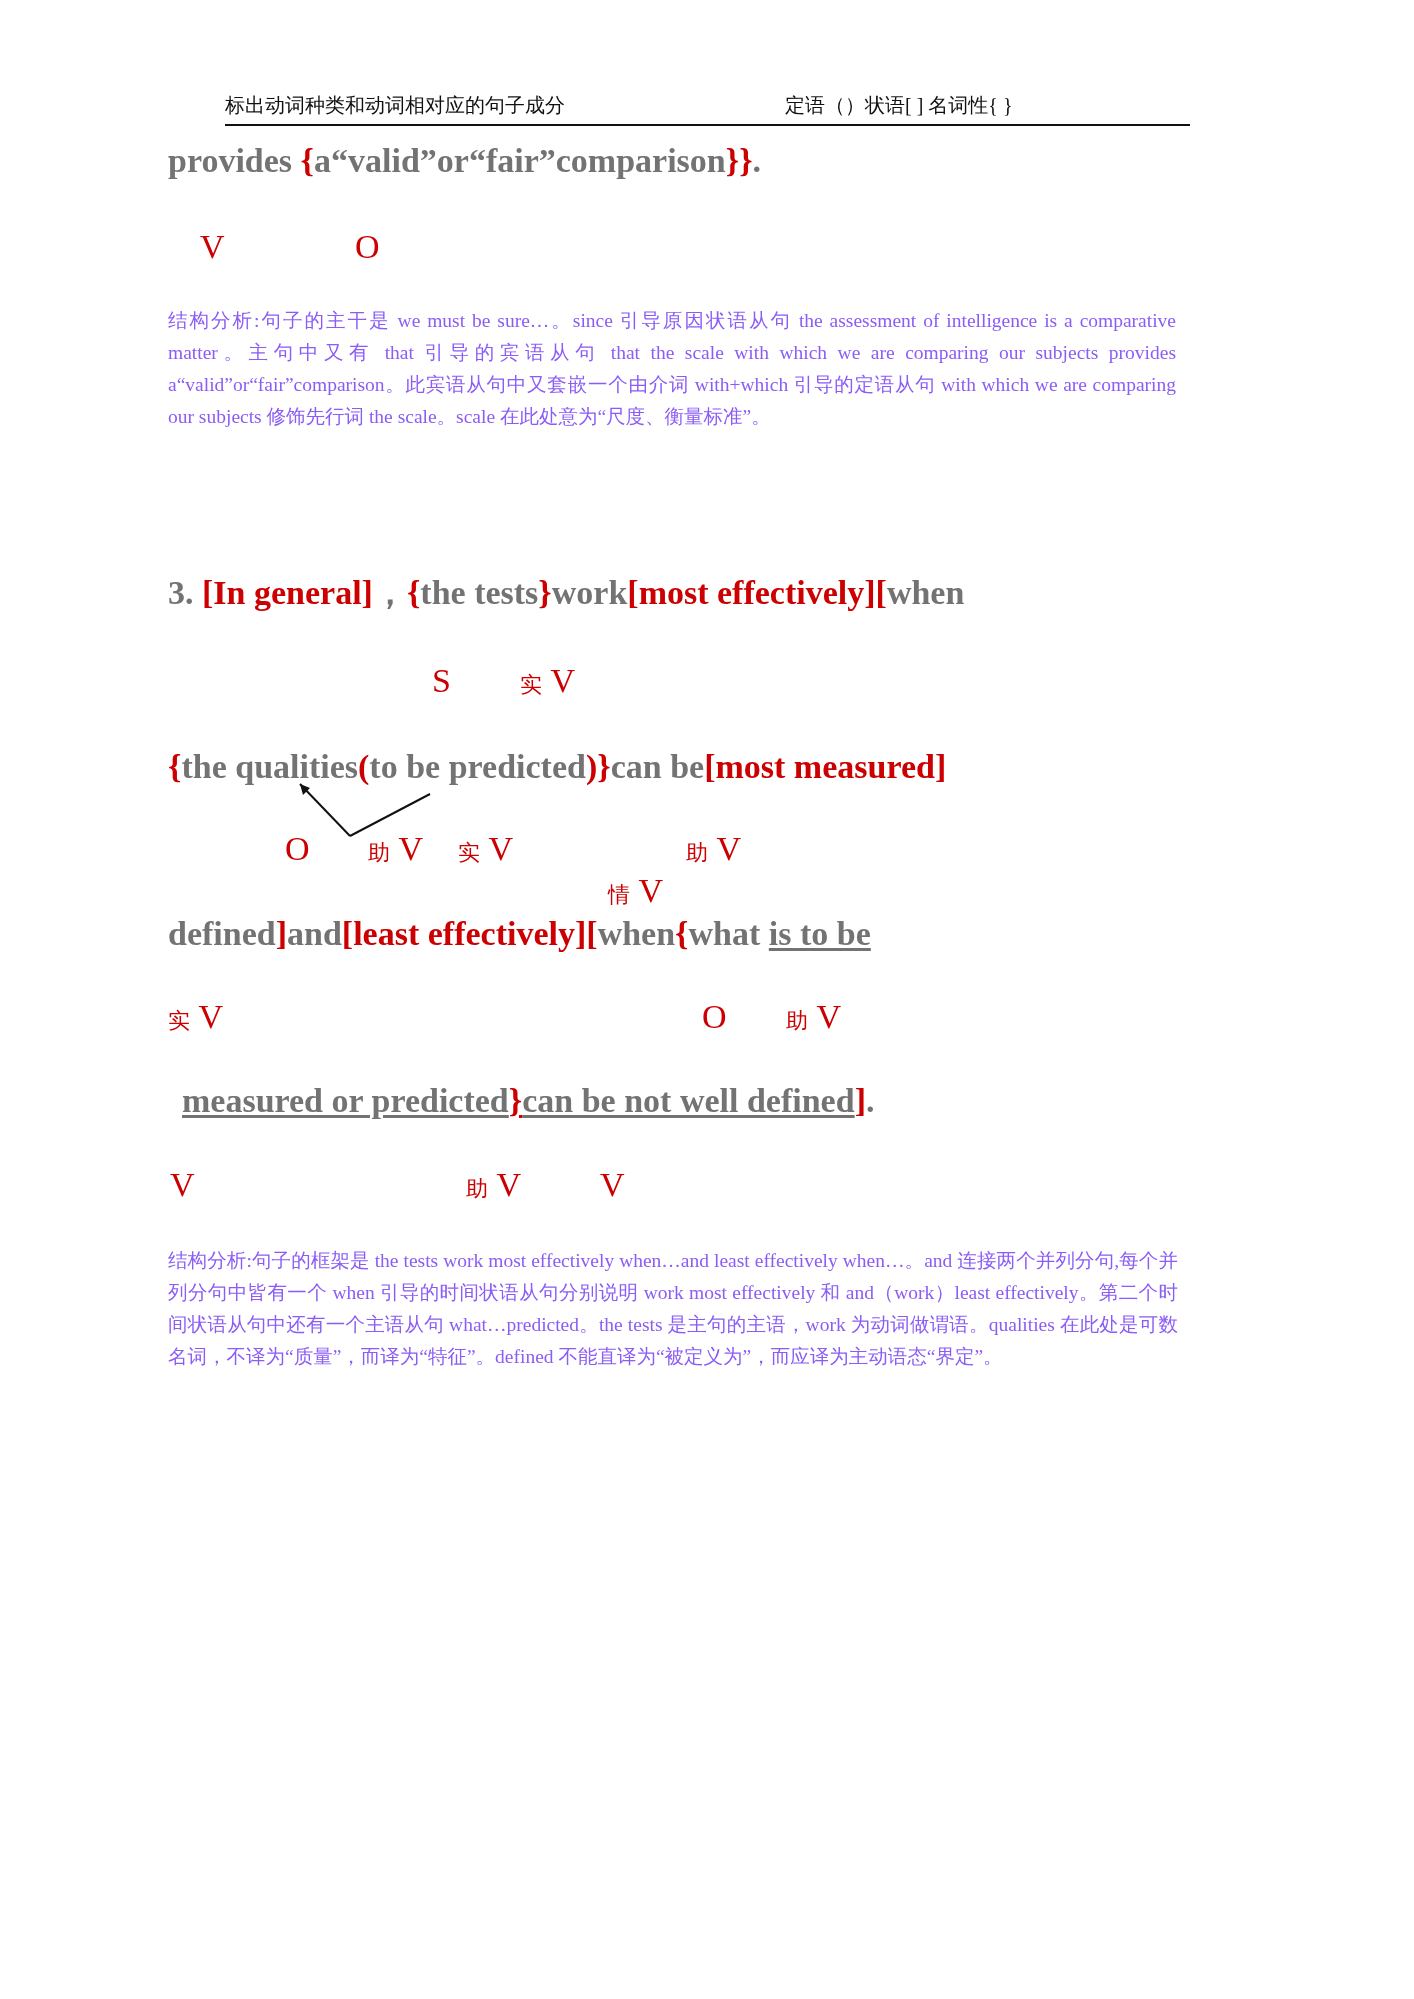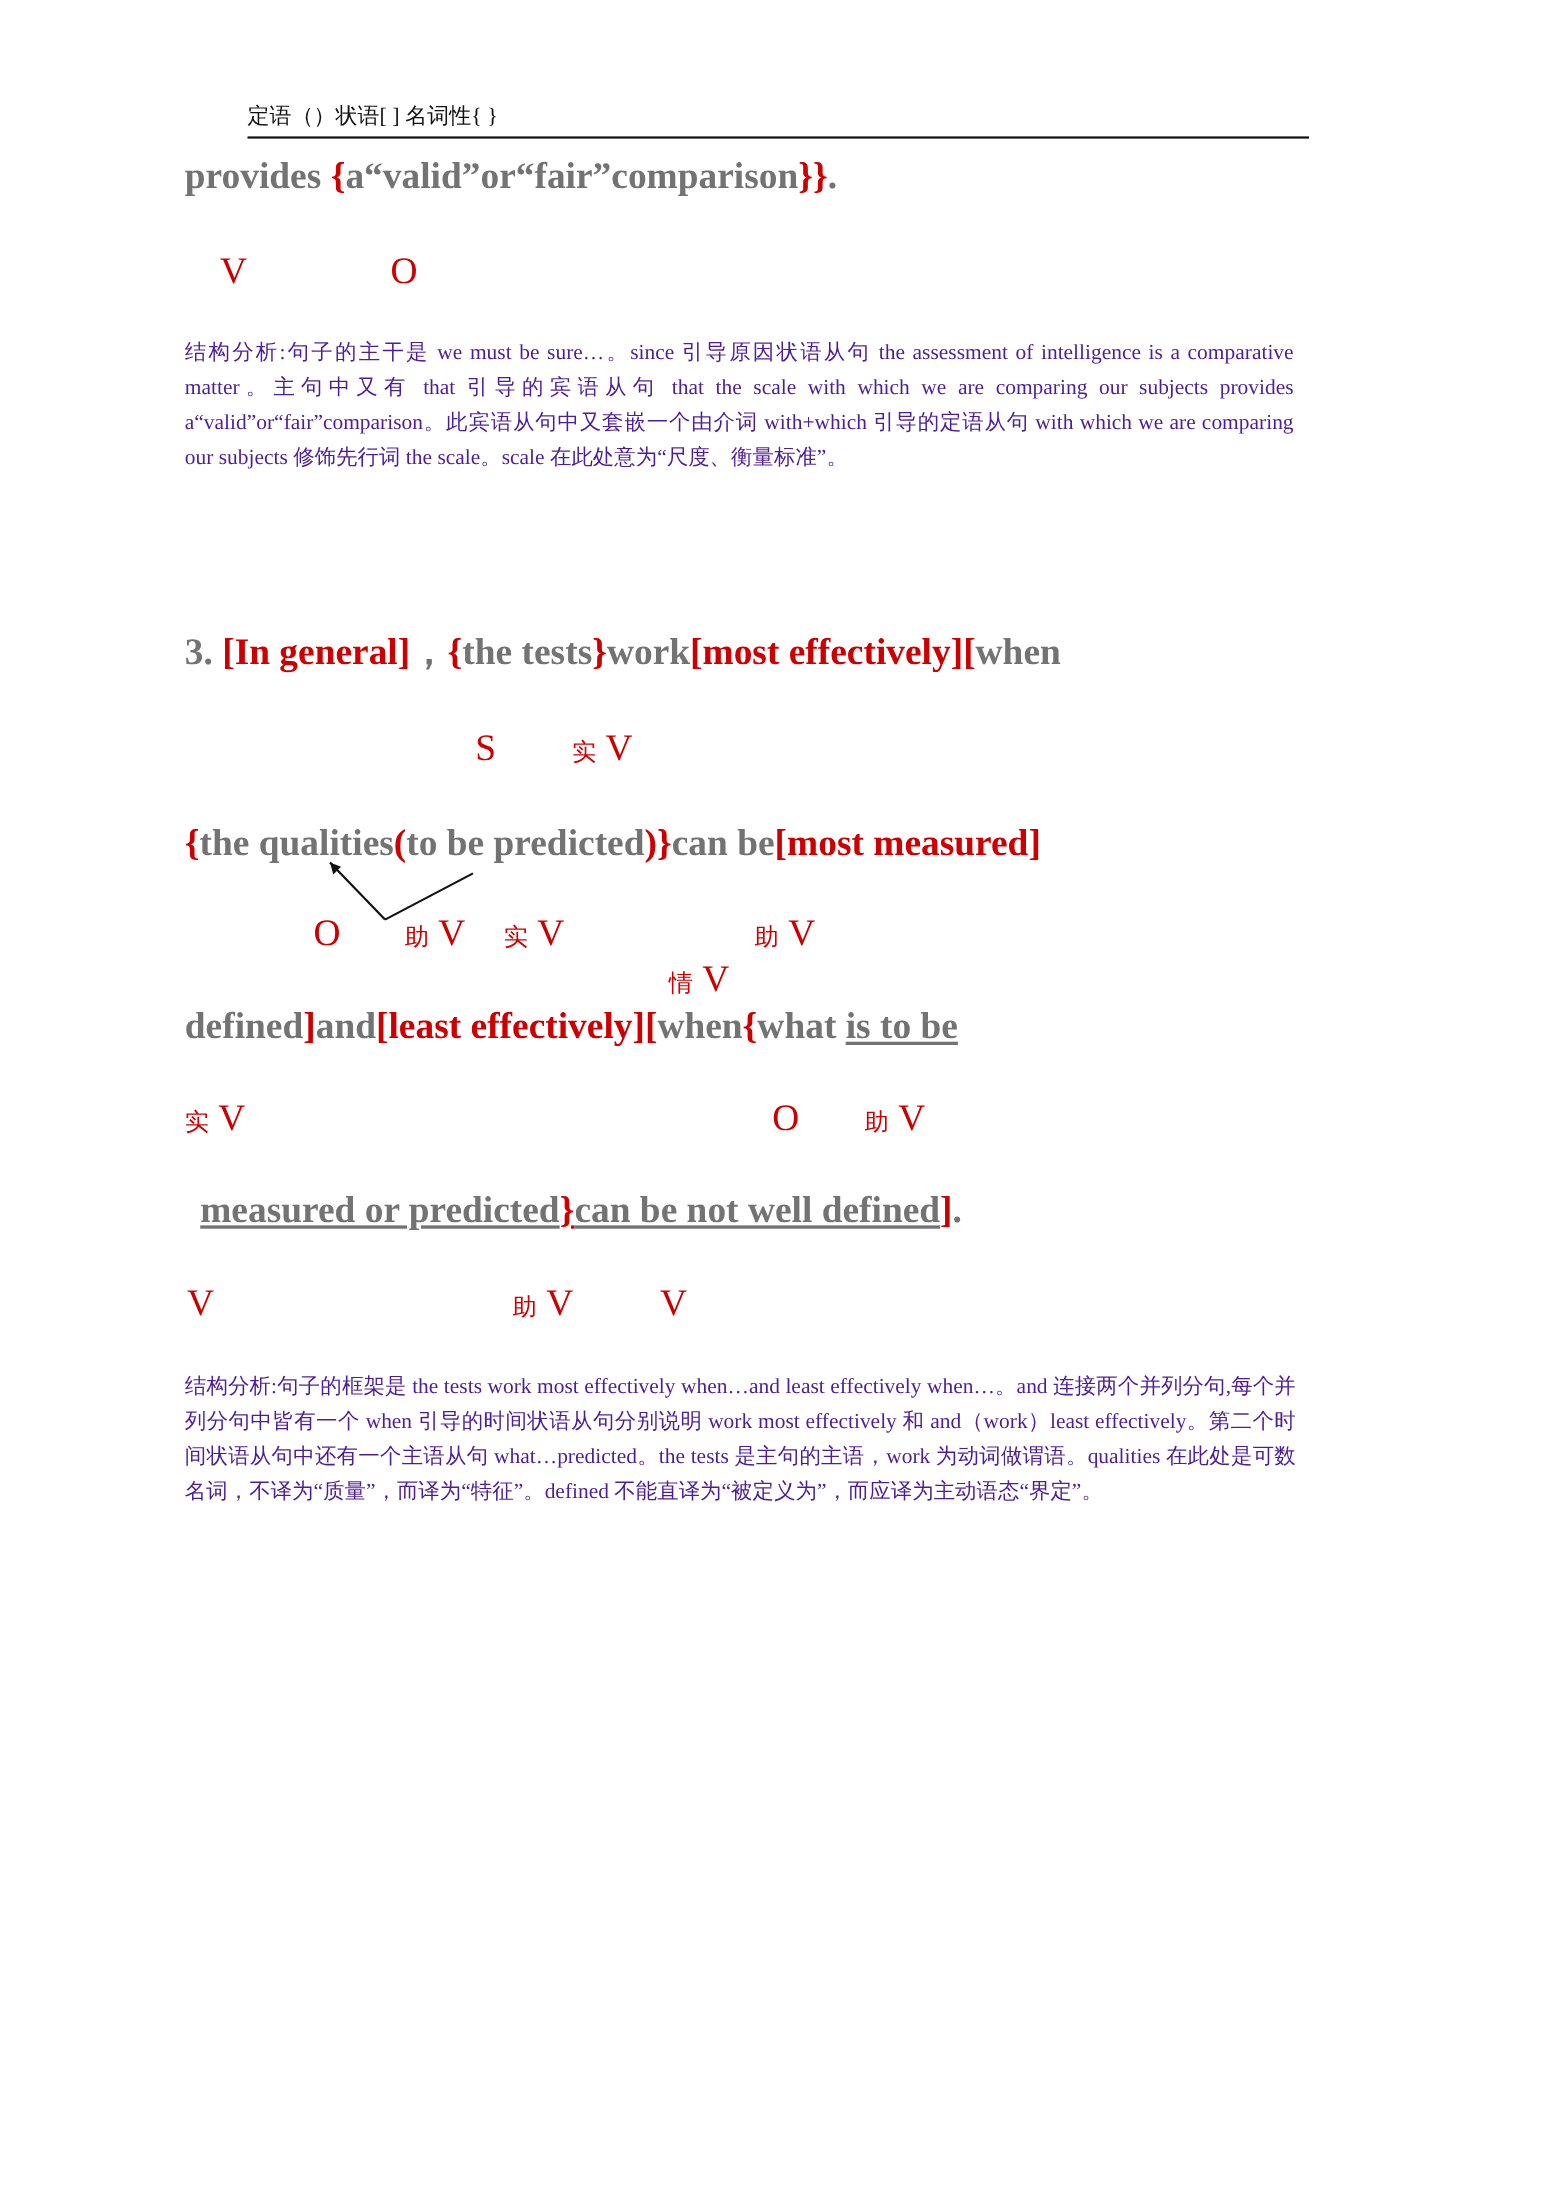--- a/index.html
+++ b/index.html
@@ -45,40 +45,41 @@
     font-size:34px;
     font-family:"Liberation Serif", serif;
     white-space:nowrap;
   }
   .marker .cn { font-size:22px; font-family:"DejaVu Sans", sans-serif; }
 
   .analysis {
     position:absolute;
     font-size:19.5px;
     line-height:32px;
-    color:#4c1d95;
+    color:#8b5cf6;
     font-family:"Liberation Serif", serif;
     width:1000px;
     text-align:justify;
   }
 
   .footer {
     position:absolute; left:0; top:1910px; width:1414px;
     text-align:center; font-size:21px; color:#111111;
   }
   .footer .pg { color:#cc0000; font-weight:bold; padding:0 4px; }
 
   .arrowbox { position:absolute; left:370px; top:1000px; width:200px; height:80px; }
 </style>
 </head>
 <body>
 
 <div class="page">
 
   <div class="header">
+    <span class="h-left">标出动词种类和动词相对应的句子成分</span>
     <span class="h-right">定语（）状语[ ] 名词性{ }</span>
   </div>
   <div class="header-rule"></div>
 
   <div class="bigline" style="left:168px; top:142px;">
     <span class="blk">provides&nbsp;</span><span class="red">{</span><span class="blk">a“valid”or“fair”comparison</span><span class="red">}}</span><span class="blk">.</span>
   </div>
 
   <div class="marker" style="left:200px; top:228px;">
     <span>V</span>

